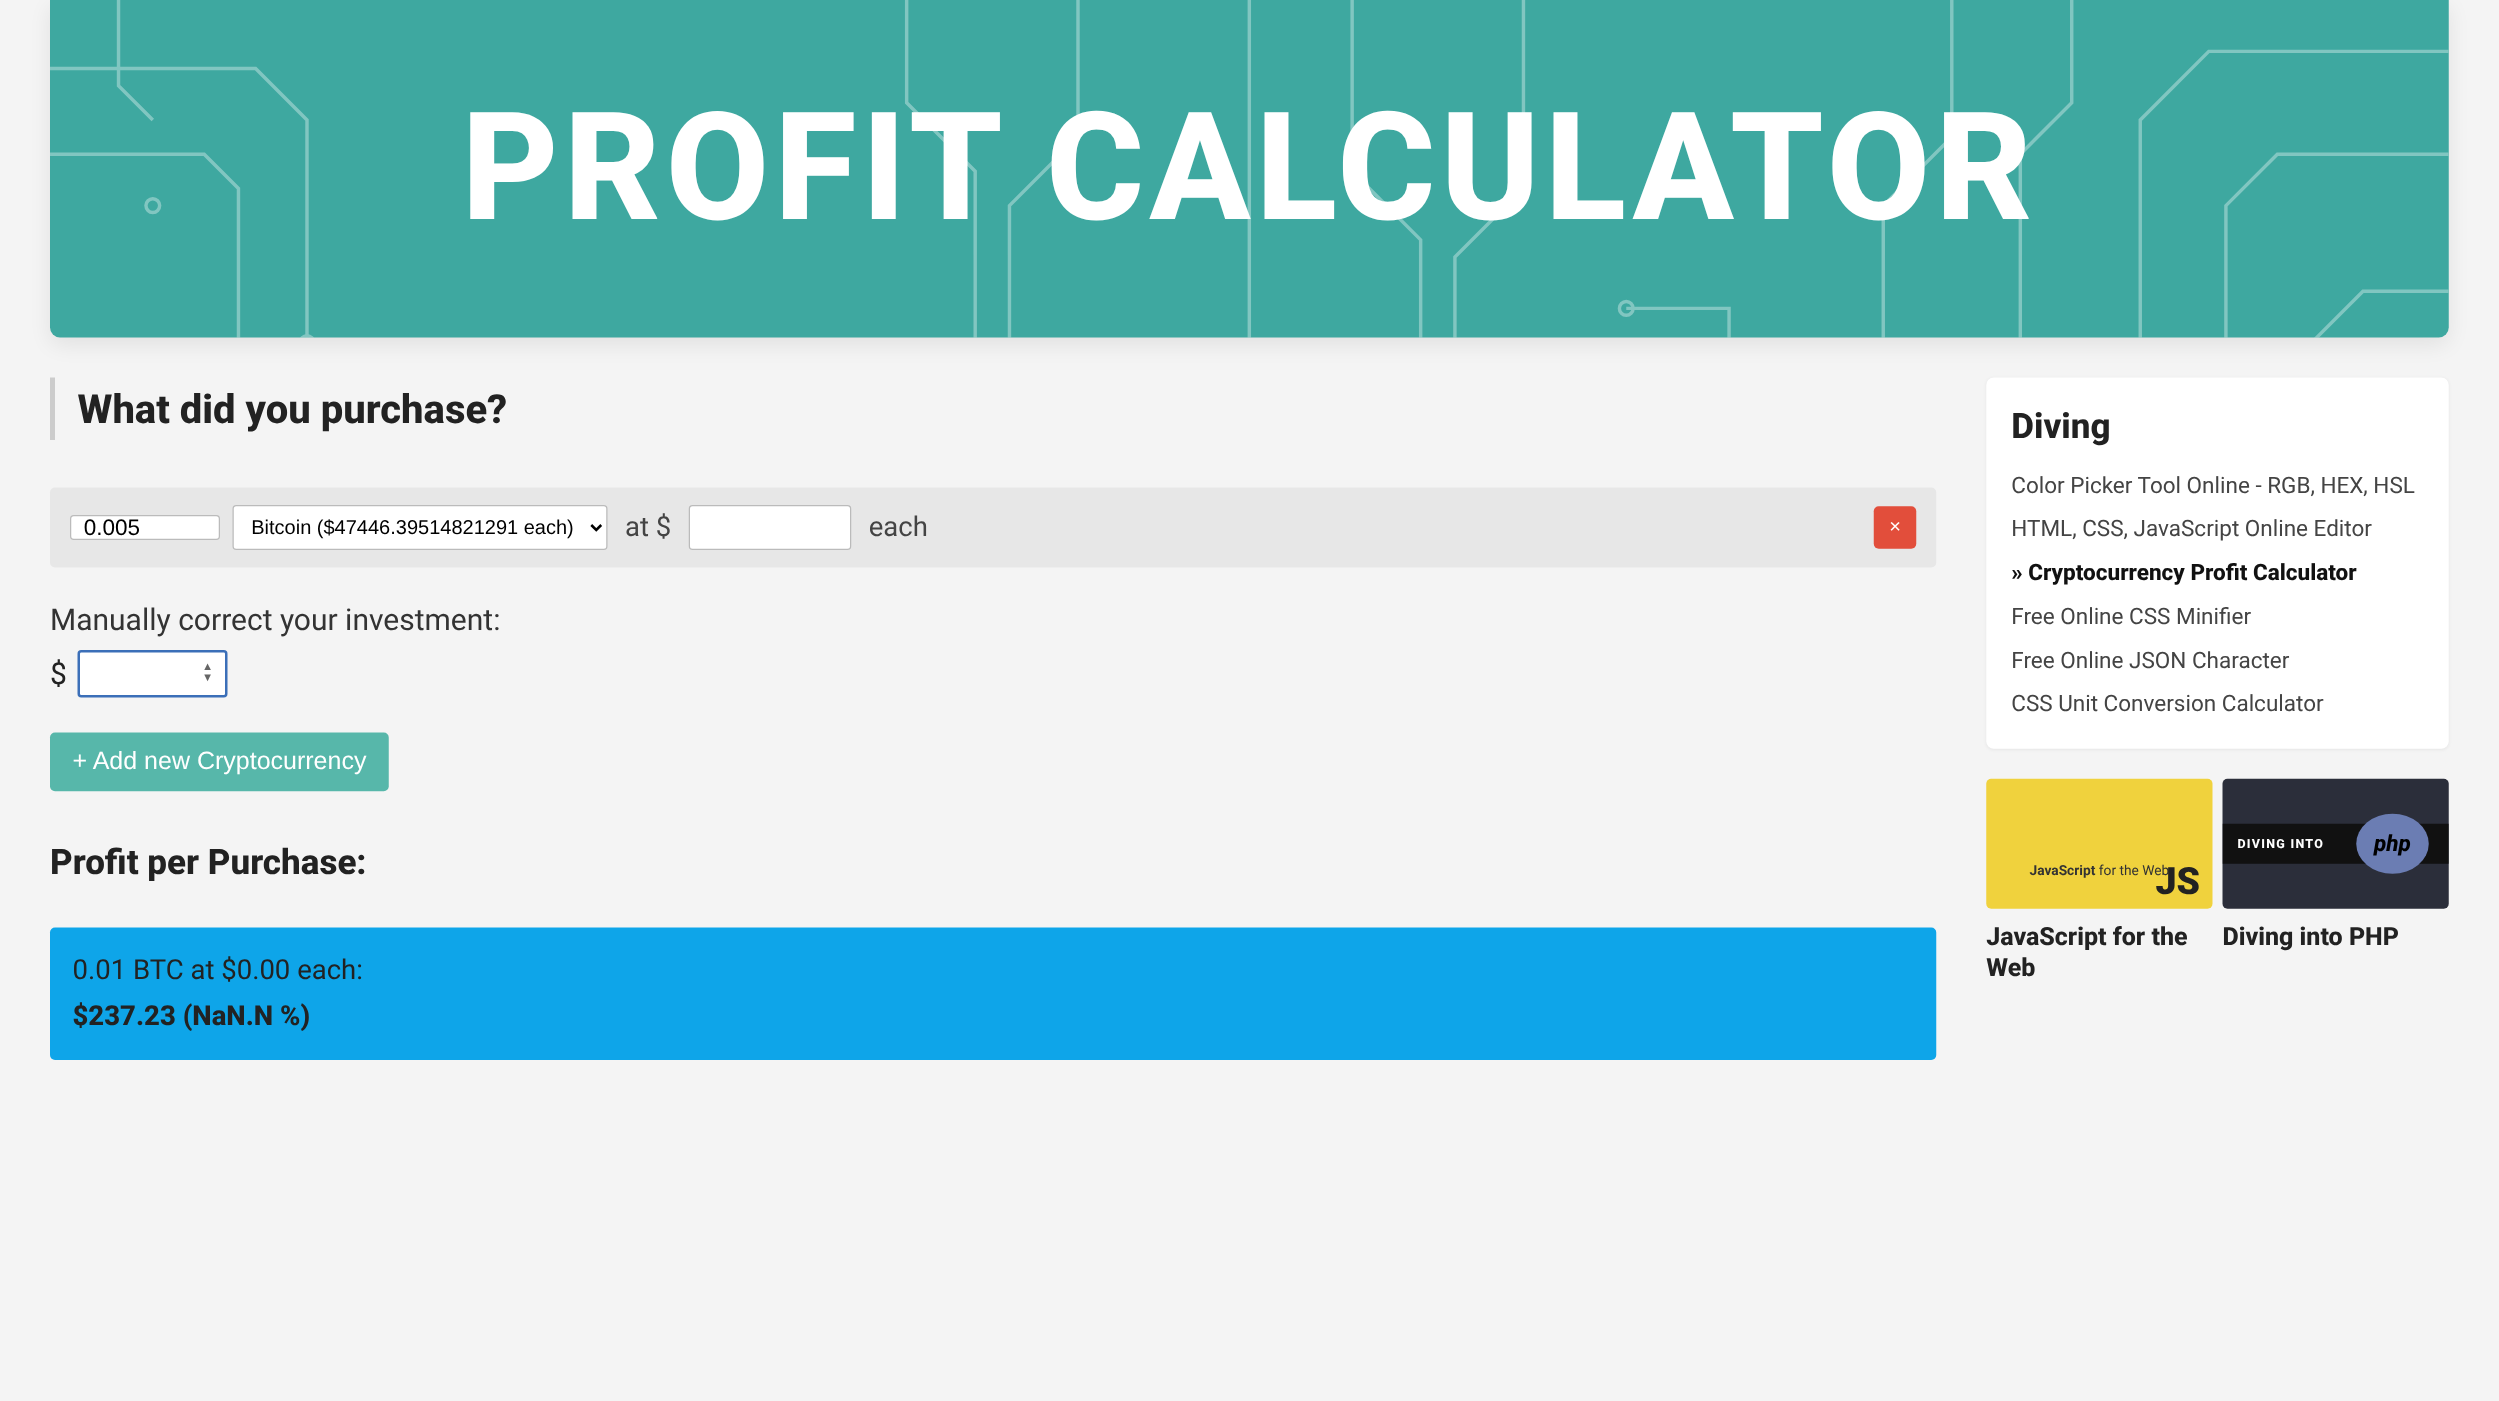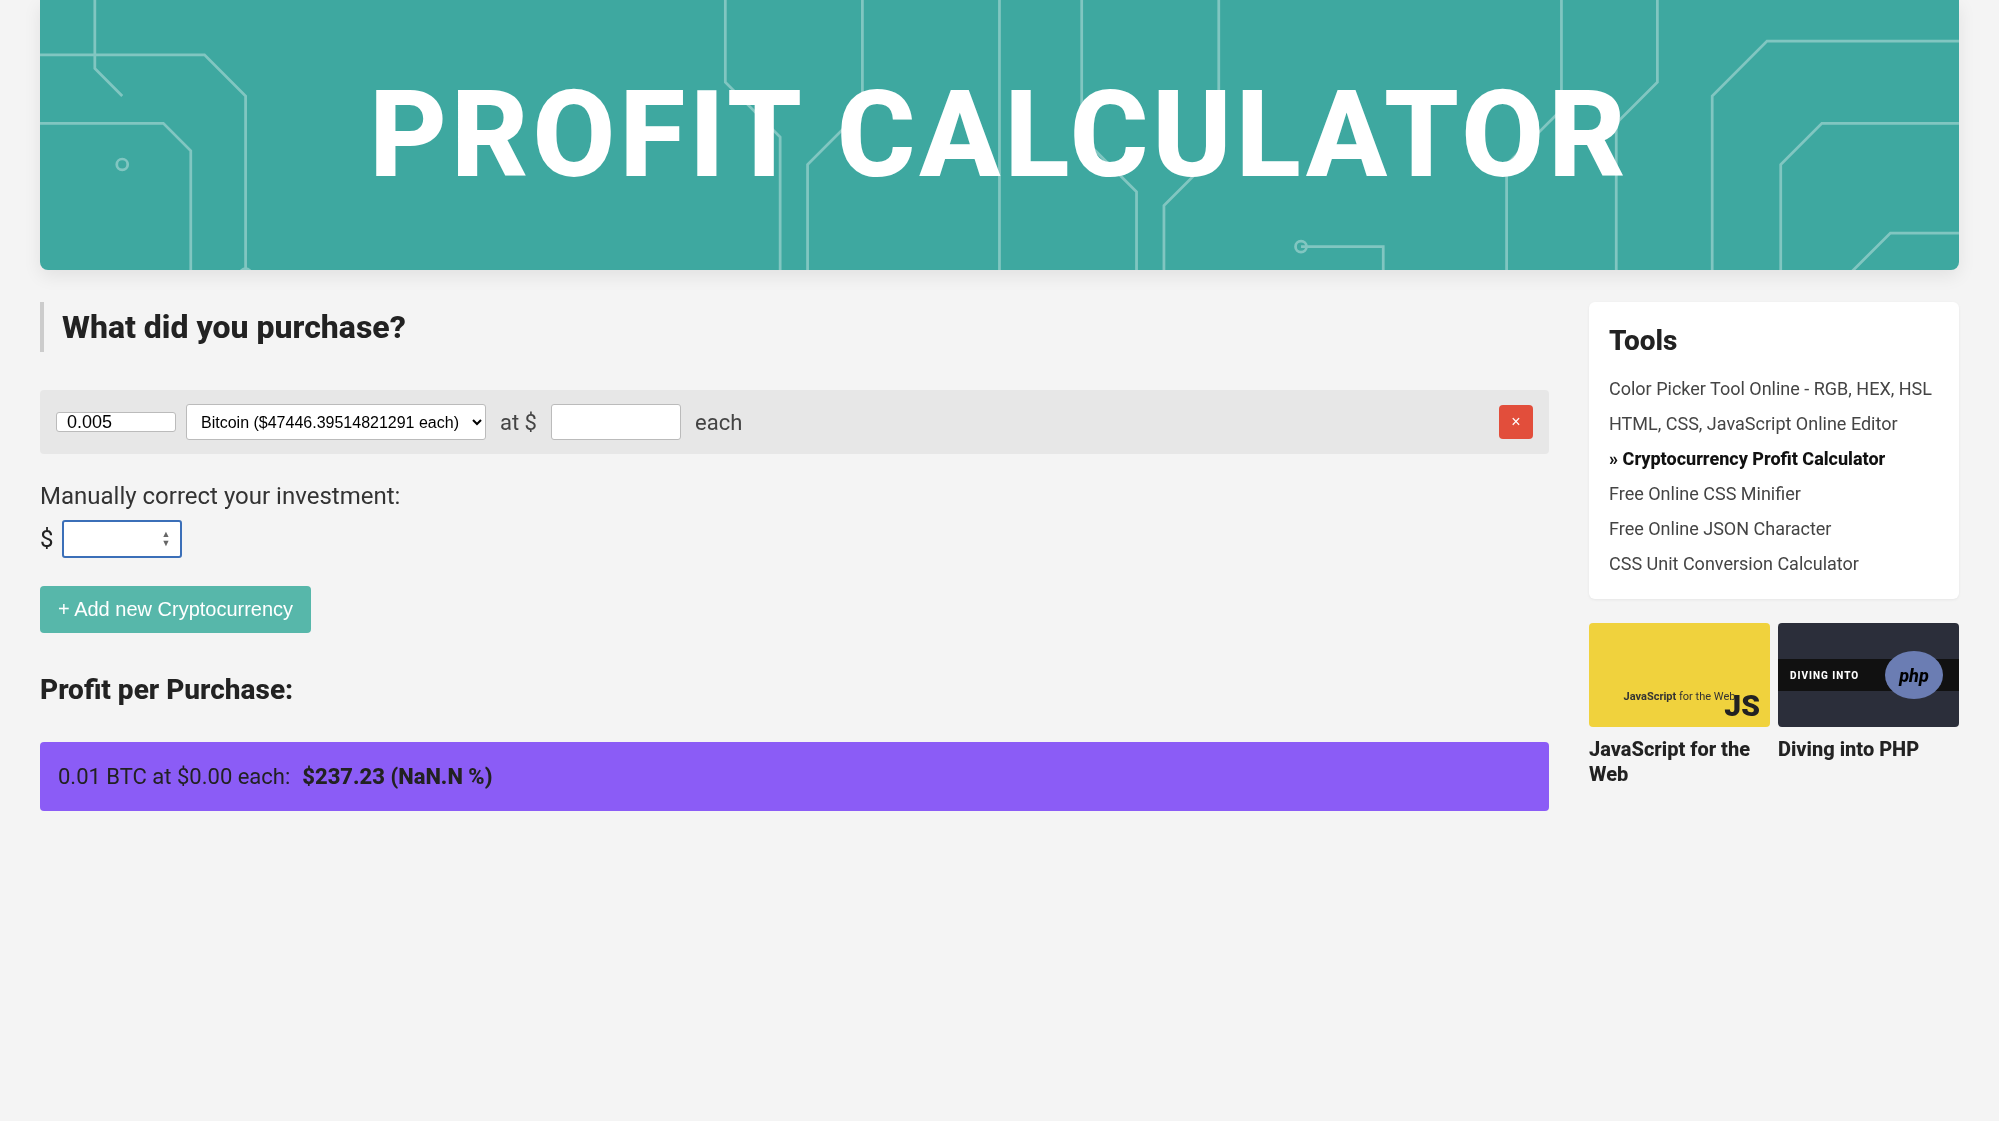--- a/index.html
+++ b/index.html
@@ -137,27 +137,28 @@
     margin-bottom: 40px;
   }
 
   .profit-heading {
     font-size: 28px;
     font-weight: 800;
     margin-bottom: 36px;
   }
 
   .result-row {
-    background: #8b5cf6;
+    background: #0ea5e9;
     border-radius: 4px;
     padding: 22px 18px;
     font-size: 22px;
     display: flex;
     align-items: baseline;
     gap: 12px;
+    flex-direction: column;
   }
   .result-value { font-weight: 800; }
 
   
   .tools-card {
     background: #fff;
     border-radius: 6px;
     padding: 22px 20px 18px 20px;
     box-shadow: 0 1px 3px rgba(0,0,0,0.06);
     margin-bottom: 24px;
@@ -278,21 +279,21 @@
       <div class="result-row">
         <span>0.01 BTC at $0.00 each:</span>
         <span class="result-value">$237.23 (NaN.N %)</span>
       </div>
 
     </div>
 
     <aside class="sidebar">
 
       <div class="tools-card">
-        <div class="tools-title">Tools</div>
+        <div class="tools-title">Diving</div>
         <a class="tool-link">Color Picker Tool Online - RGB, HEX, HSL</a>
         <a class="tool-link">HTML, CSS, JavaScript Online Editor</a>
         <a class="tool-link active">»  Cryptocurrency Profit Calculator</a>
         <a class="tool-link">Free Online CSS Minifier</a>
         <a class="tool-link">Free Online JSON Character</a>
         <a class="tool-link">CSS Unit Conversion Calculator</a>
       </div>
 
       <div class="courses-row">
 

